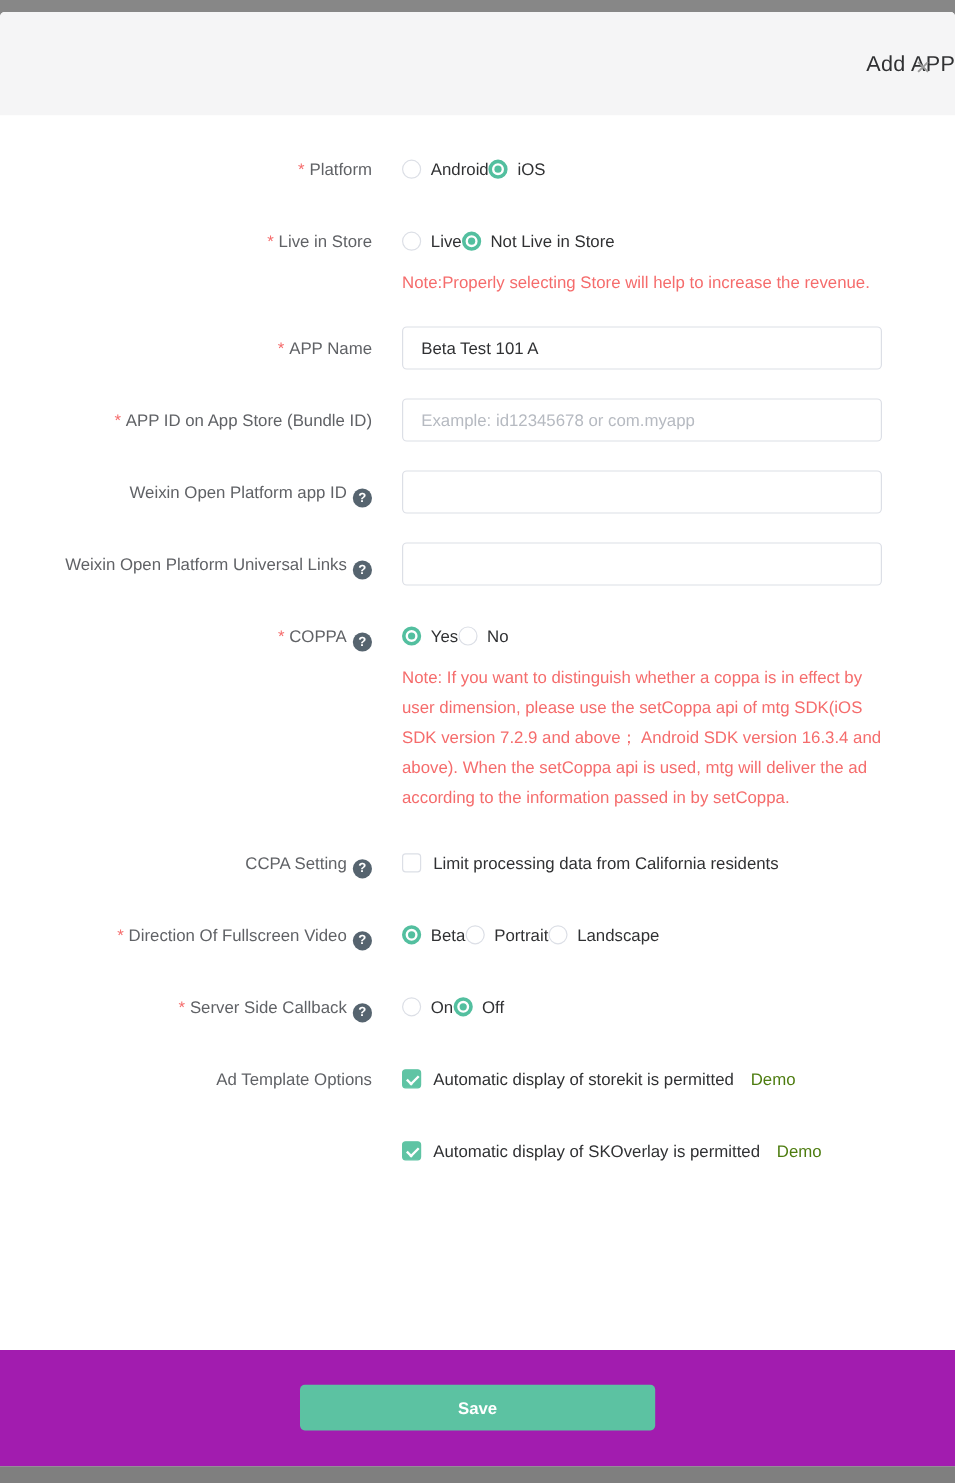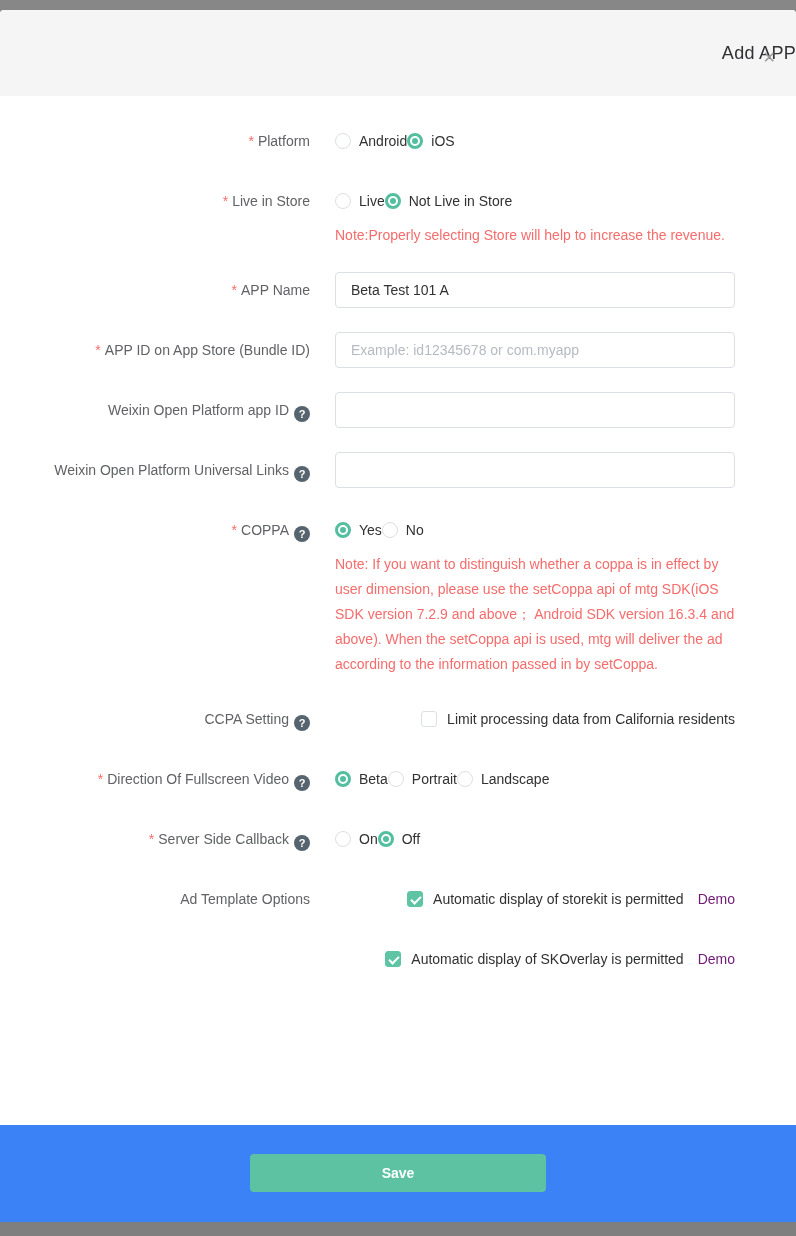--- a/index.html
+++ b/index.html
@@ -54,36 +54,36 @@
   }
   .radio.selected .radio-dot { border:3px solid #53bf9f; }
   .radio.selected .radio-dot::after {
     content:""; position:absolute; left:50%; top:50%;
     width:6px; height:6px; border-radius:50%; background:#53bf9f;
     transform:translate(-50%,-50%);
   }
   .radio-label { color:#303133; }
 
   
-  .check-line { display:flex; align-items:center; min-height:36px;justify-content:flex-end; }
+  .check-line { display:flex; align-items:center; min-height:36px; }
   .checkbox { display:inline-flex; align-items:center; cursor:pointer; }
   .checkbox-box {
     width:16px; height:16px; border-radius:3px;
     border:1px solid #dcdfe6; background:#fff; margin-right:10px; position:relative;
     flex:0 0 16px;
   }
   .checkbox.checked .checkbox-box { background:#5fc4a4; border-color:#5fc4a4; }
   .checkbox.checked .checkbox-box::after {
     content:""; position:absolute; left:5px; top:1.5px;
     width:4px; height:8px;
     border-right:2px solid #fff; border-bottom:2px solid #fff;
     transform:rotate(45deg);
   }
   .checkbox-label { color:#303133; }
-  .demo-link { color:#701a75; margin-left:14px; cursor:pointer; text-decoration:none; }
+  .demo-link { color:#4d7c0f; margin-left:14px; cursor:pointer; text-decoration:none; }
 
   
   .text-input {
     width:400px; height:36px; border:1px solid #dcdfe6; border-radius:4px;
     padding:0 15px; font-size:14px; color:#303133; outline:none;
     font-family:"Liberation Sans", sans-serif; background:#fff;
   }
   .text-input::placeholder { color:#b6bac1; }
   .select-box {
     width:400px; height:36px; border:1px solid #dcdfe6; border-radius:4px;
@@ -94,21 +94,21 @@
     width:8px; height:8px;
     border-left:1.5px solid #8a8f99; border-bottom:1.5px solid #8a8f99;
     transform:rotate(-45deg);
   }
 
   
   .note { color:#f56c6c; line-height:25px; margin-top:4px; }
 
   
   .modal-footer {
-    height:97px; background:#3b82f6;
+    height:97px; background:#a21caf;
     display:flex; justify-content:center; align-items:flex-start; padding-top:29px;
   }
   .save-btn {
     width:296px; height:38px; border:none; border-radius:4px;
     background:#5cc2a2; color:#fff; font-size:14px; font-weight:700;
     font-family:"Liberation Sans", sans-serif; cursor:pointer;
   }
 </style>
 </head>
 <body>

